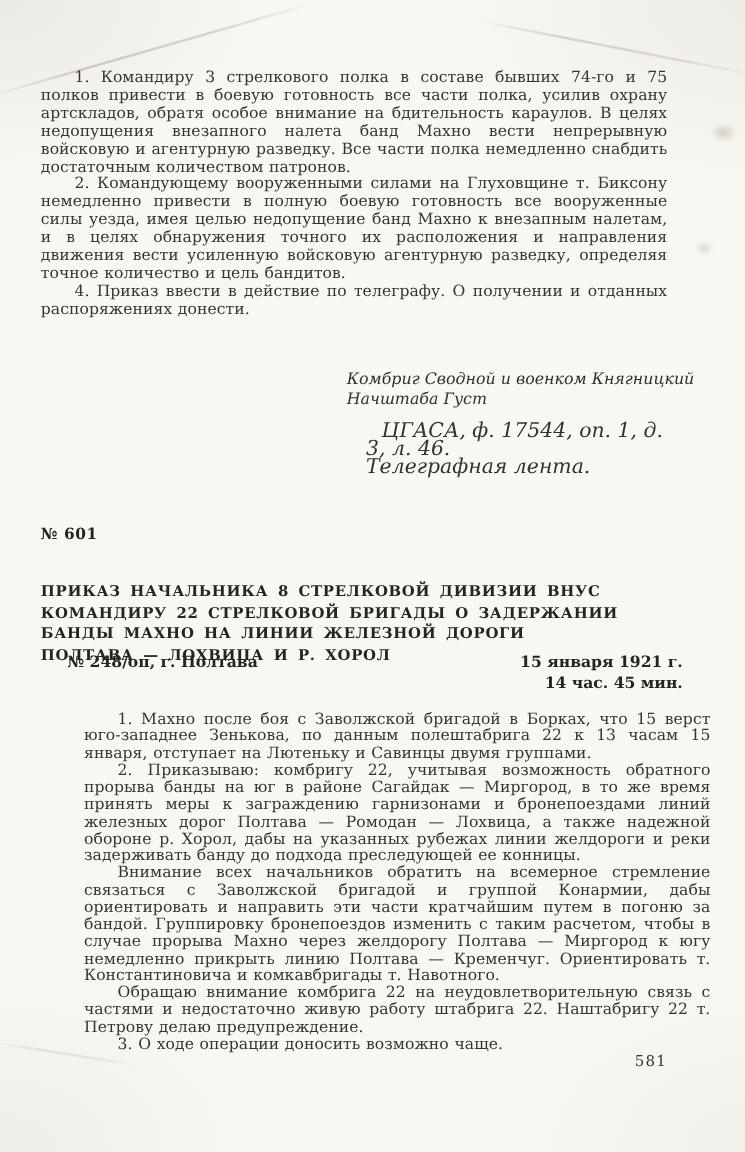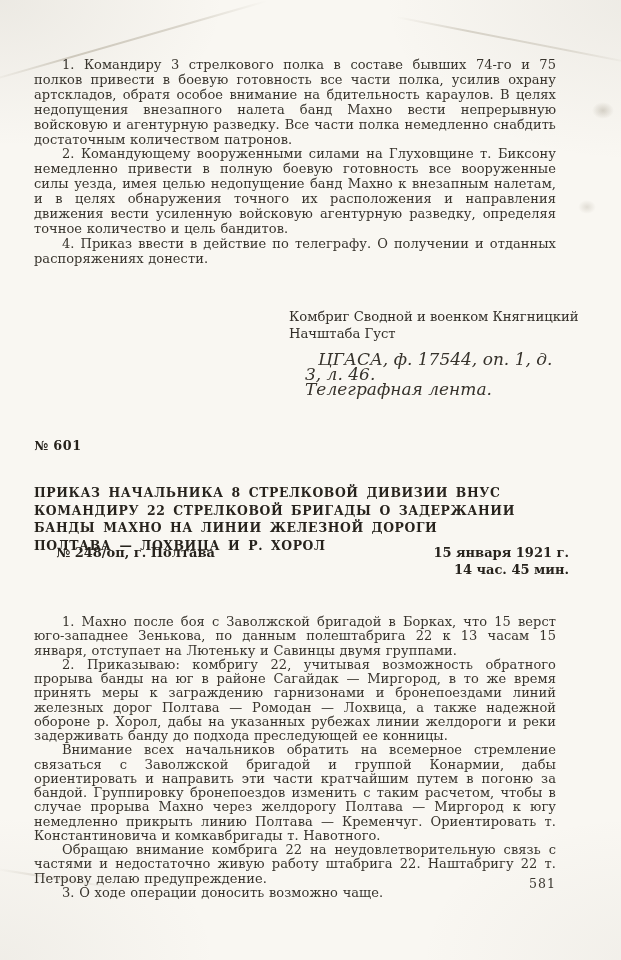--- a/index.html
+++ b/index.html
@@ -24,24 +24,24 @@
     background:radial-gradient(rgba(135,125,105,0.30), rgba(135,125,105,0.0) 70%);}
   .s1{left:592px;top:102px;width:22px;height:17px;}
   .s2{left:578px;top:200px;width:18px;height:14px;opacity:.7;}
 
   .col{position:absolute;left:34px;width:522px;}
   .topdoc{top:58px;}
   .topdoc p, .body601 p{
     margin:0;text-indent:28px;text-align:justify;
     font-size:13px;line-height:14.9px;letter-spacing:.05px;word-spacing:.5px;
   }
-  .body601{top:615px;}
+  .body601{top:593px;margin-left:36px;}
   .body601 p{line-height:14.25px;}
 
-  .signature{position:absolute;left:289px;top:309px;font-size:13.2px;line-height:16.5px;color:#322e28;}
+  .signature{position:absolute;left:289px;top:309px;font-size:13.2px;line-height:16.5px;color:#322e28;font-style:italic;}
   .archive{position:absolute;left:305px;top:352px;width:254px;font-style:italic;font-size:17px;line-height:15.2px;color:#36322b;}
   .arch1{text-indent:13px;}
 
   .docnum{position:absolute;left:34px;top:438px;width:488px;text-align:left;
     font-weight:bold;font-size:12.8px;letter-spacing:.5px;color:#27231d;}
   .title{position:absolute;left:34px;top:484px;width:488px;
     font-weight:bold;font-size:12.4px;line-height:17.5px;letter-spacing:.6px;word-spacing:3px;color:#27231d;}
 
   .dl-left{position:absolute;left:34px;top:545px;font-weight:bold;font-size:13px;color:#27231d;margin-left:22px;}
   .dl-right{position:absolute;left:392px;top:545px;width:177px;text-align:right;

